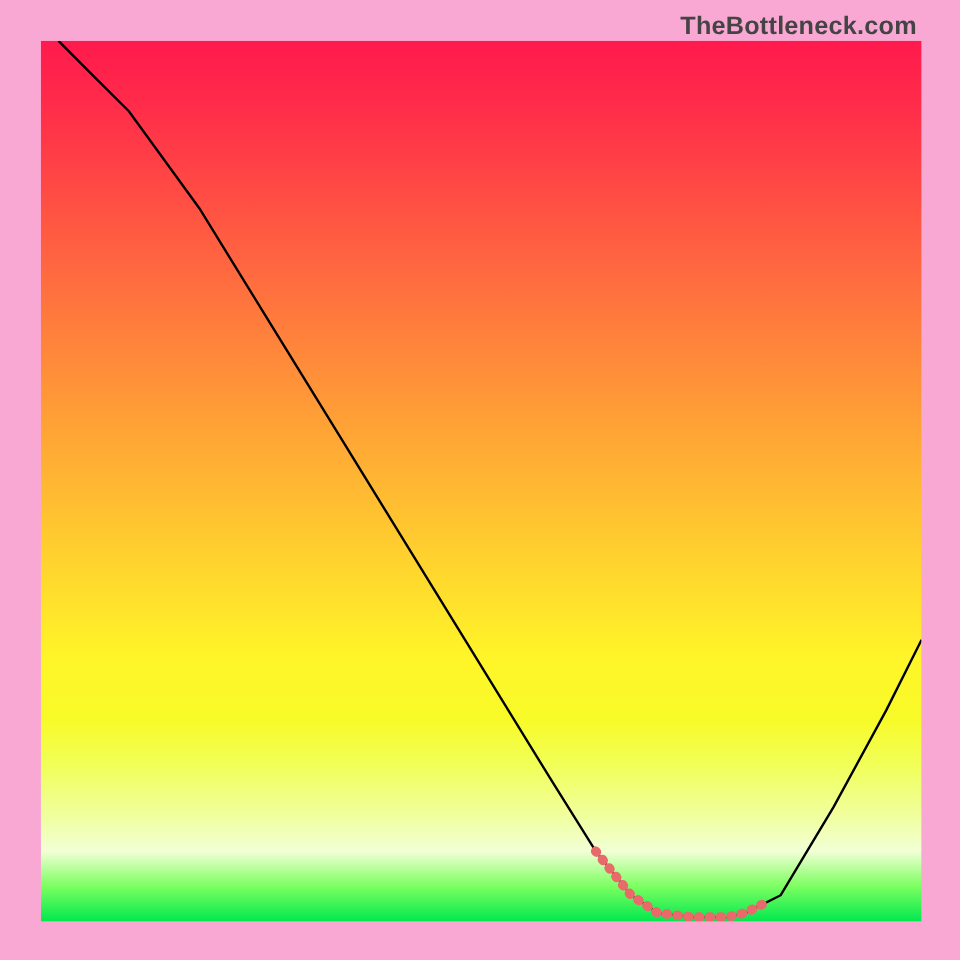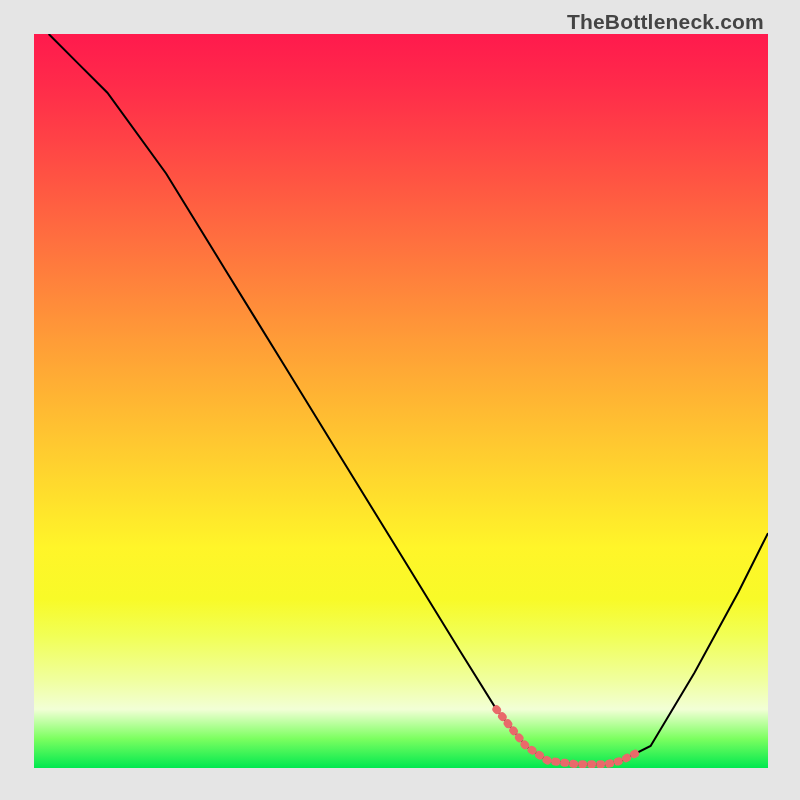--- a/index.html
+++ b/index.html
@@ -1,17 +1,17 @@
 <!DOCTYPE html>
 <html><head>
 <meta charset="utf-8">
 <style>
 *{margin:0;padding:0;box-sizing:border-box}
 body{background:#000;width:800px;height:800px;position:relative;font-family:Arial,sans-serif}
-.outer{position:absolute;inset:0;background:#e5e5e5}
+.outer{position:absolute;inset:0;background:#f9a8d4}
 .plot{position:absolute;left:34px;top:34px;width:734px;height:734px;overflow:hidden}
 .gradient{position:absolute;inset:0;background:linear-gradient(to bottom,
  #ff1a4d 0%,
  #ff2b4a 7%,
  #ff4146 14%,
  #ff5842 21%,
  #ff6f3f 28%,
  #ff863b 35%,
  #ff9d37 42%,
  #ffb333 49%,

